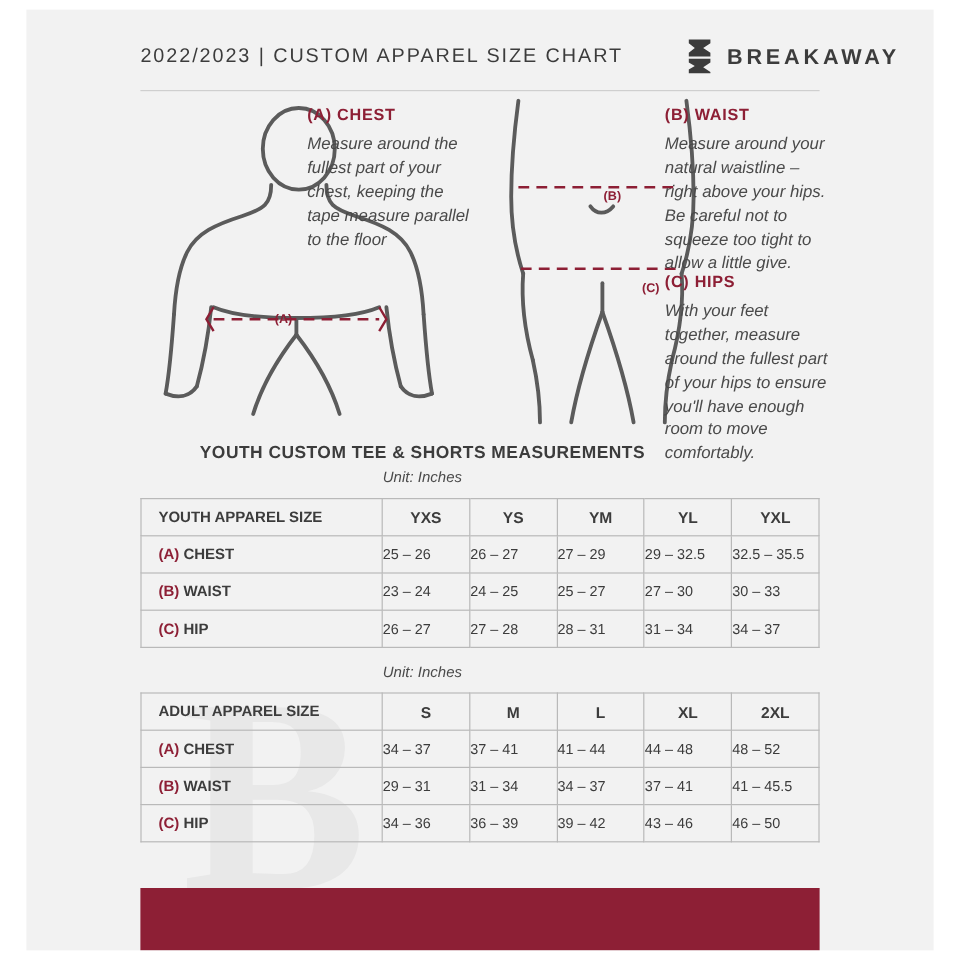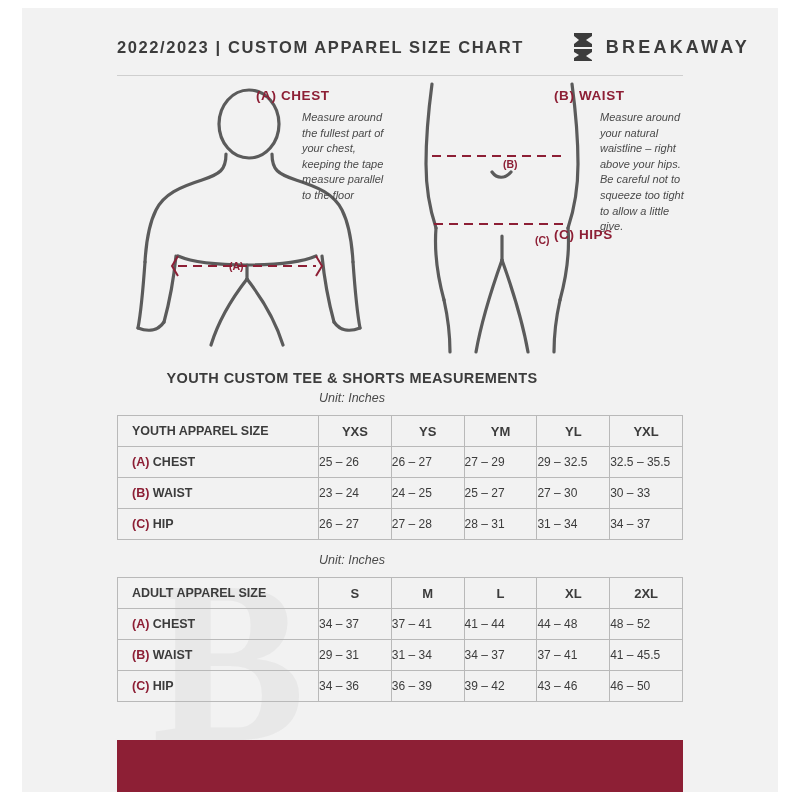--- a/index.html
+++ b/index.html
@@ -47,21 +47,21 @@
     left: 0;
     top: 22px;
     width: 756px;
     height: 44px;
   }
   .header-title {
     position: absolute;
     left: 95px;
     top: 8px;
     font-size: 16.5px;
-    font-weight: bold;
+    font-weight: normal;
     letter-spacing: 1.6px;
     color: #3c3c3c;
     white-space: nowrap;
   }
   .brand {
     position: absolute;
     right: 28px;
     top: 2px;
     display: flex;
     align-items: center;
@@ -102,25 +102,24 @@
     width: 128px;
   }
   .note-title {
     font-size: 13.5px;
     font-weight: bold;
     letter-spacing: 0.6px;
     color: #8d1f35;
     margin-bottom: 7px;
   }
   .note-body {
-    font-size: 11px;
+    font-size: 14px;
     line-height: 1.42;
     font-style: italic;
     color: #4a4a4a;
-    margin-left: 46px;
   }
   .note-a { left: 234px; top: 18px; width: 135px; }
   .note-b { left: 532px; top: 18px; width: 140px; }
   .note-c { left: 532px; top: 157px; width: 140px; }
   .lbl {
     position: absolute;
     font-size: 10.5px;
     font-weight: bold;
     color: #8d1f35;
   }
@@ -258,20 +257,21 @@
       <div class="note note-a">
         <div class="note-title">(A) CHEST</div>
         <div class="note-body">Measure around the fullest part of your chest, keeping the tape measure parallel to the floor</div>
       </div>
       <div class="note note-b">
         <div class="note-title">(B) WAIST</div>
         <div class="note-body">Measure around your natural waistline – right above your hips. Be careful not to squeeze too tight to allow a little give.</div>
       </div>
       <div class="note note-c">
         <div class="note-title">(C) HIPS</div>
+        <div class="note-body">With your feet together, measure around the fullest part of your hips to ensure you'll have enough room to move comfortably.</div>
       </div>
     </div>
 
     <div class="section" style="top:362px;">
       <div class="sec-title">YOUTH CUSTOM TEE &amp; SHORTS MEASUREMENTS</div>
       <div class="sec-sub">Unit: Inches</div>
       <table class="sz">
         <thead>
           <tr>
             <th class="rowhead">YOUTH APPAREL SIZE</th>

